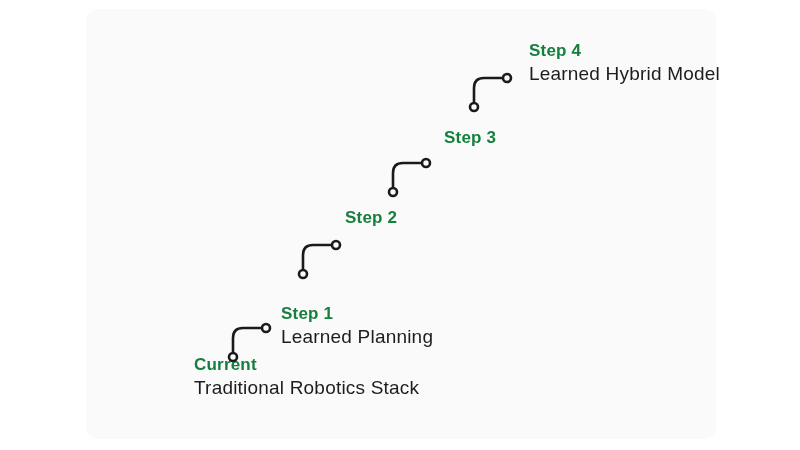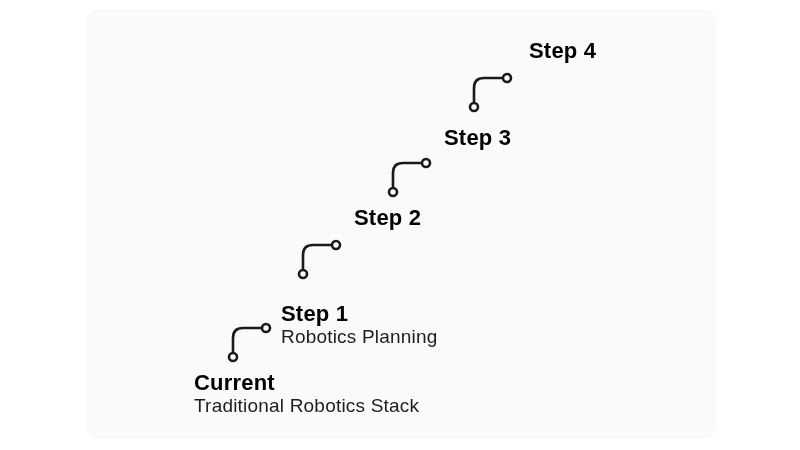--- a/index.html
+++ b/index.html
@@ -23,75 +23,76 @@
     width: 630px;
     height: 430px;
     background: #fafafa;
     border-radius: 12px;
   }
   .milestone {
     position: absolute;
     white-space: nowrap;
   }
   .milestone .label {
-    font-size: 22px;
+    font-size: 17px;
     font-weight: 700;
     line-height: 22px;
-    color: #000000;
+    color: #15803d;
     letter-spacing: 0.2px;
   }
   .milestone .desc {
     font-size: 19px;
     font-weight: 400;
     line-height: 24px;
     color: #1d1d1d;
     letter-spacing: 0.2px;
   }
   .connector {
     position: absolute;
     width: 46px;
     height: 42px;
   }
   
-  .m-current { left: 108px; top: 363px; }
+  .m-current { left: 108px; top: 345px; }
   .m-step1   { left: 195px; top: 294px; }
-  .m-step2   { left: 268px; top: 198px; }
+  .m-step2   { left: 259px; top: 198px; }
   .m-step3   { left: 358px; top: 118px; }
   .m-step4   { left: 443px; top: 31px;  }
   .c1 { left: 140px; top: 313px; }
   .c2 { left: 210px; top: 230px; }
   .c3 { left: 300px; top: 148px; }
   .c4 { left: 381px; top: 63px;  }
 </style>
 </head>
 <body>
 
 <div class="stage">
   <div class="card">
 
     <div class="milestone m-current">
       <div class="label">Current</div>
       <div class="desc">Traditional Robotics Stack</div>
     </div>
 
     <div class="milestone m-step1">
       <div class="label">Step 1</div>
-      <div class="desc">Robotics Planning</div>
+      <div class="desc">Learned Planning</div>
     </div>
 
     <div class="milestone m-step2">
       <div class="label">Step 2</div>
     </div>
 
     <div class="milestone m-step3">
       <div class="label">Step 3</div>
     </div>
 
     <div class="milestone m-step4">
       <div class="label">Step 4</div>
+      <div class="desc">Learned Hybrid Model</div>
     </div>
 
     <svg class="connector c1" viewBox="0 0 46 42" width="46" height="42">
       <path d="M7 29.5 V16 Q7 6 17 6 H34.5" fill="none" stroke="#1a1a1a" stroke-width="2.6" stroke-linecap="round"></path>
       <circle cx="7" cy="35" r="4" fill="none" stroke="#1a1a1a" stroke-width="2.6"></circle>
       <circle cx="40" cy="6" r="4" fill="none" stroke="#1a1a1a" stroke-width="2.6"></circle>
     </svg>
 
     <svg class="connector c2" viewBox="0 0 46 42" width="46" height="42">
       <path d="M7 29.5 V16 Q7 6 17 6 H34.5" fill="none" stroke="#1a1a1a" stroke-width="2.6" stroke-linecap="round"></path>

